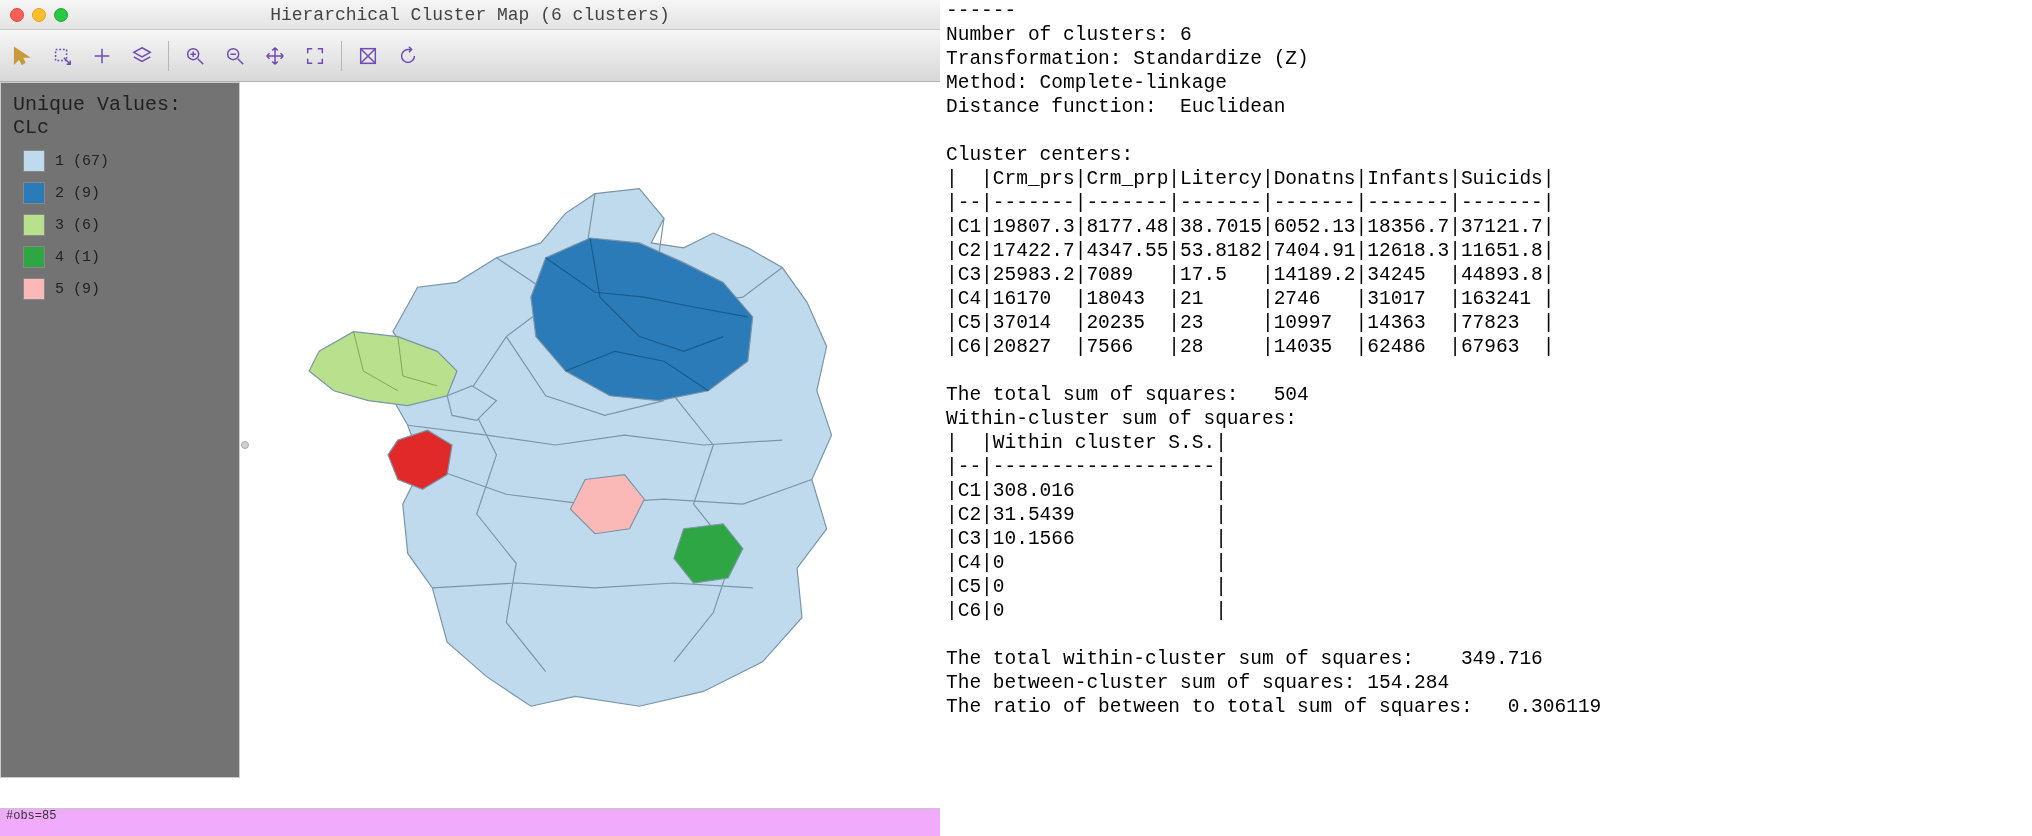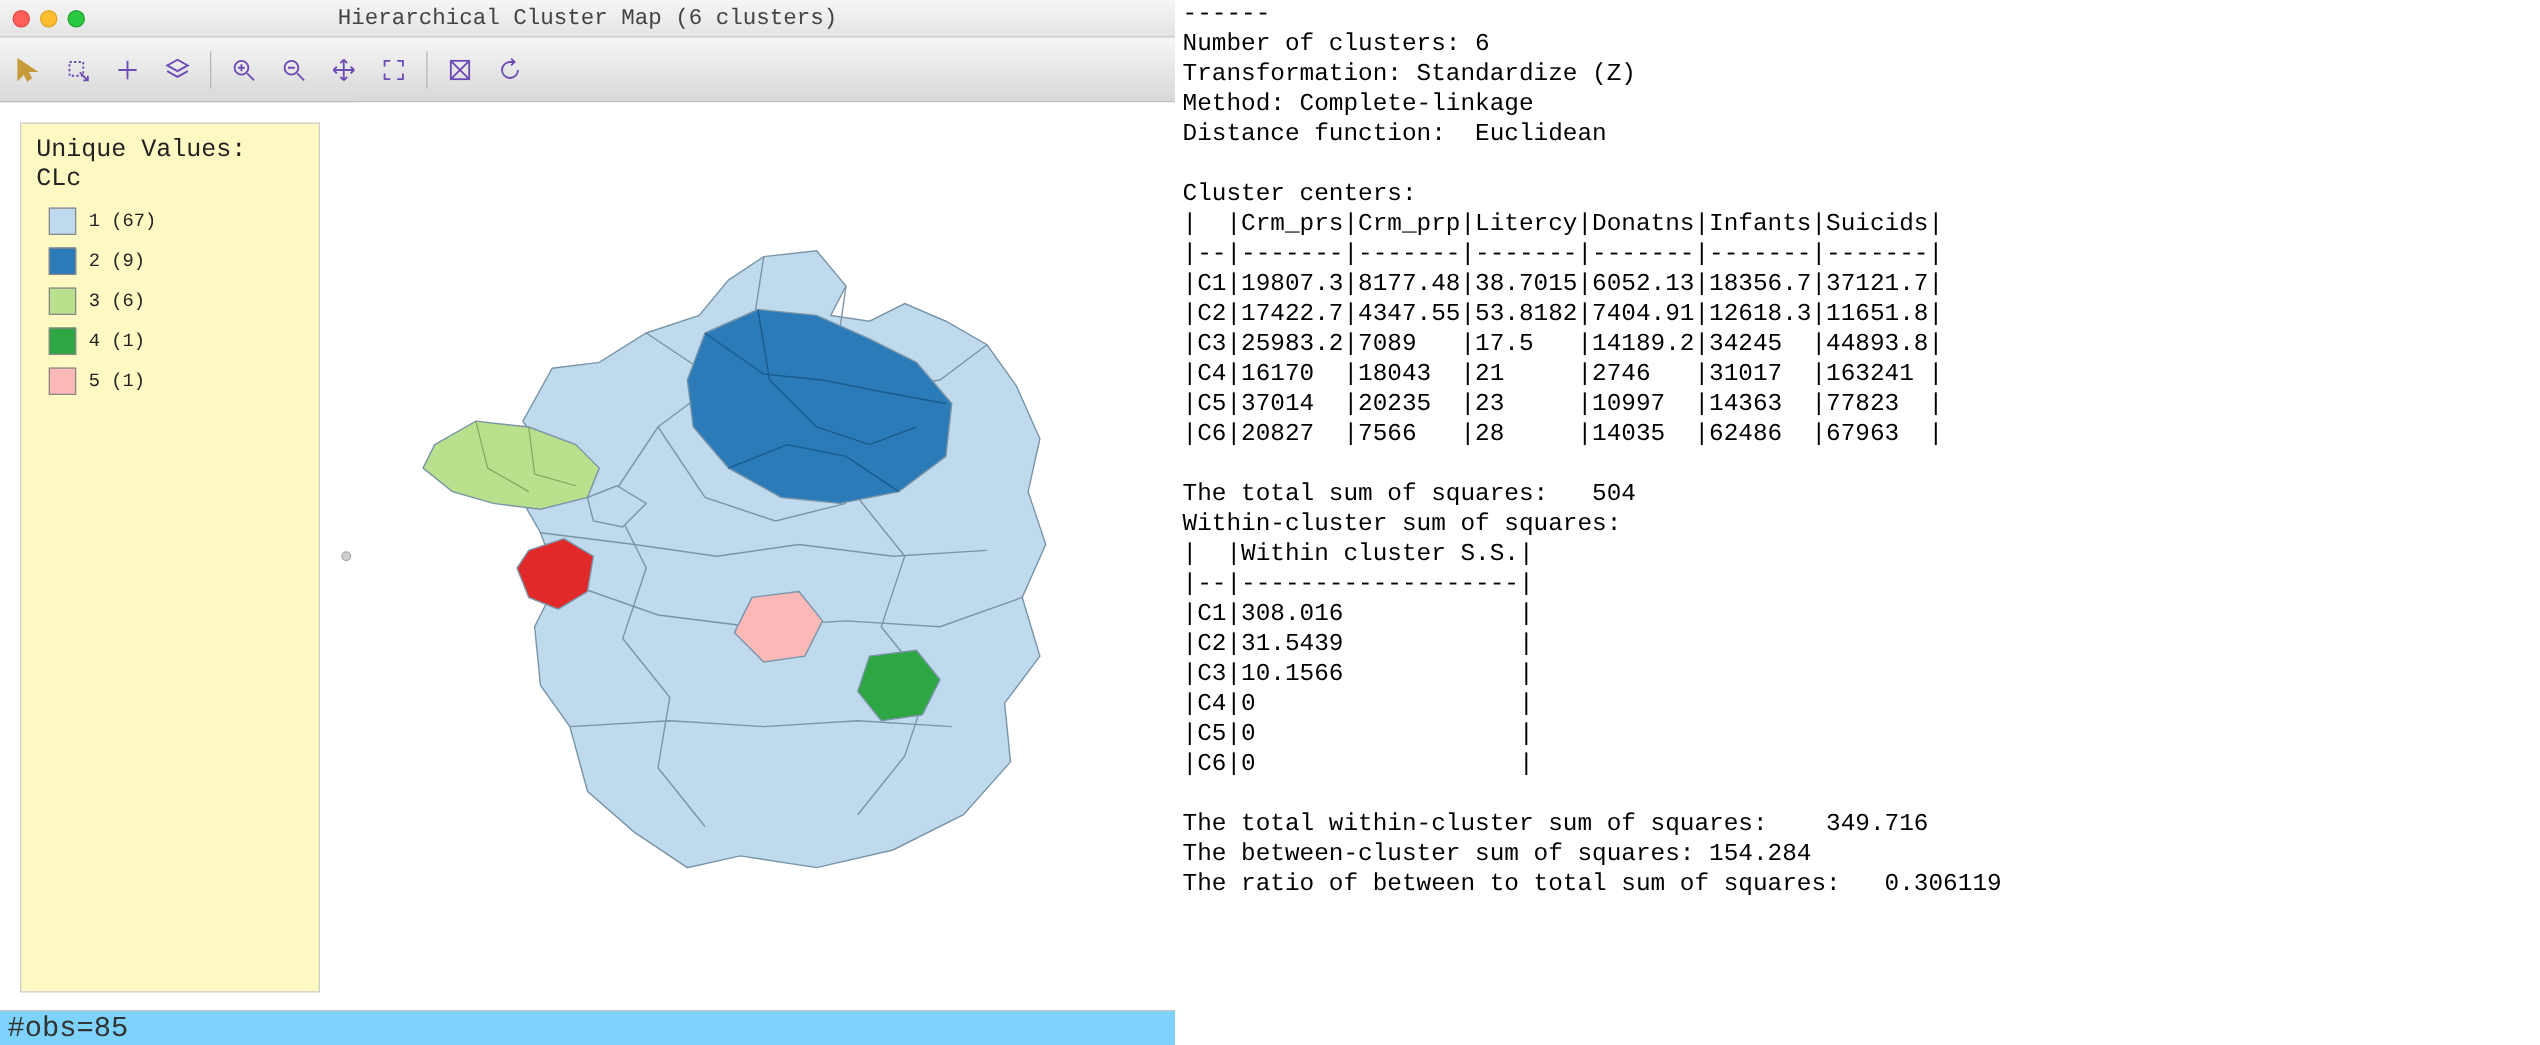--- a/index.html
+++ b/index.html
@@ -61,23 +61,23 @@
   .tb-btn svg { width: 22px; height: 22px; stroke: currentColor; fill: none; stroke-width: 1.6; }
 
   .map-body {
     flex: 1;
     display: flex;
     position: relative;
     background: #fff;
   }
   .legend {
     width: 240px;
-    background: #fef9c3;
+    background: #737373;
     border: 1px solid #ccc;
-    margin: 16px;
+    margin: 0;
     padding: 10px 12px;
     height: calc(100% - 30px);
   }
   .legend-title { font-size: 20px; margin-bottom: 6px; color: #222; }
   .legend-row { display: flex; align-items: center; gap: 10px; padding: 5px 10px; cursor: pointer; }
   .swatch { width: 22px; height: 22px; border: 1px solid #888; }
   .legend-label { font-size: 15px; color: #222; }
 
   .divider-handle {
     width: 10px; display:flex; align-items:center; justify-content:center;
@@ -88,24 +88,24 @@
 
   .map-canvas {
     flex: 1; position: relative; background: #fff;
   }
   .map-canvas svg { width: 100%; height: 100%; }
   .region { stroke: #7a95a8; stroke-width: 1.2; }
 
   .status-bar {
     height: 28px;
     border-top: 1px solid #c7c7c7;
-    background: #7dd3fc;
-    display: flex; align-items: flex-end;
+    background: #f0abfc;
+    display: flex; align-items: flex-start;
     padding: 0 6px;
-    font-size: 23px; color: #333;
+    font-size: 12px; color: #333;
   }
 
   
   .output-panel {
     flex: 1;
     padding: 0 6px;
     font-family: "Courier New", monospace;
     font-size: 19.5px;
     line-height: 1.23;
     white-space: pre;
@@ -202,21 +202,21 @@
           <div class="legend-row">
             <div class="swatch" style="background: rgb(184, 224, 141);"></div>
             <span class="legend-label">3 (6)</span>
           </div>
           <div class="legend-row">
             <div class="swatch" style="background: rgb(46, 166, 67);"></div>
             <span class="legend-label">4 (1)</span>
           </div>
           <div class="legend-row">
             <div class="swatch" style="background: rgb(250, 185, 183);"></div>
-            <span class="legend-label">5 (1)</span>
+            <span class="legend-label">5 (9)</span>
           </div>
         </div>
     </div>
     <div class="divider-handle">
         <div class="grab"></div>
       </div>
     <div class="map-canvas">
       <svg viewBox="0 0 700 620">
 
         <path class="region" fill="#bedaec" d="M350,55 L395,50 L420,80 L407,105 L440,110 L470,95 L505,110 L540,130 L565,165 L585,210

